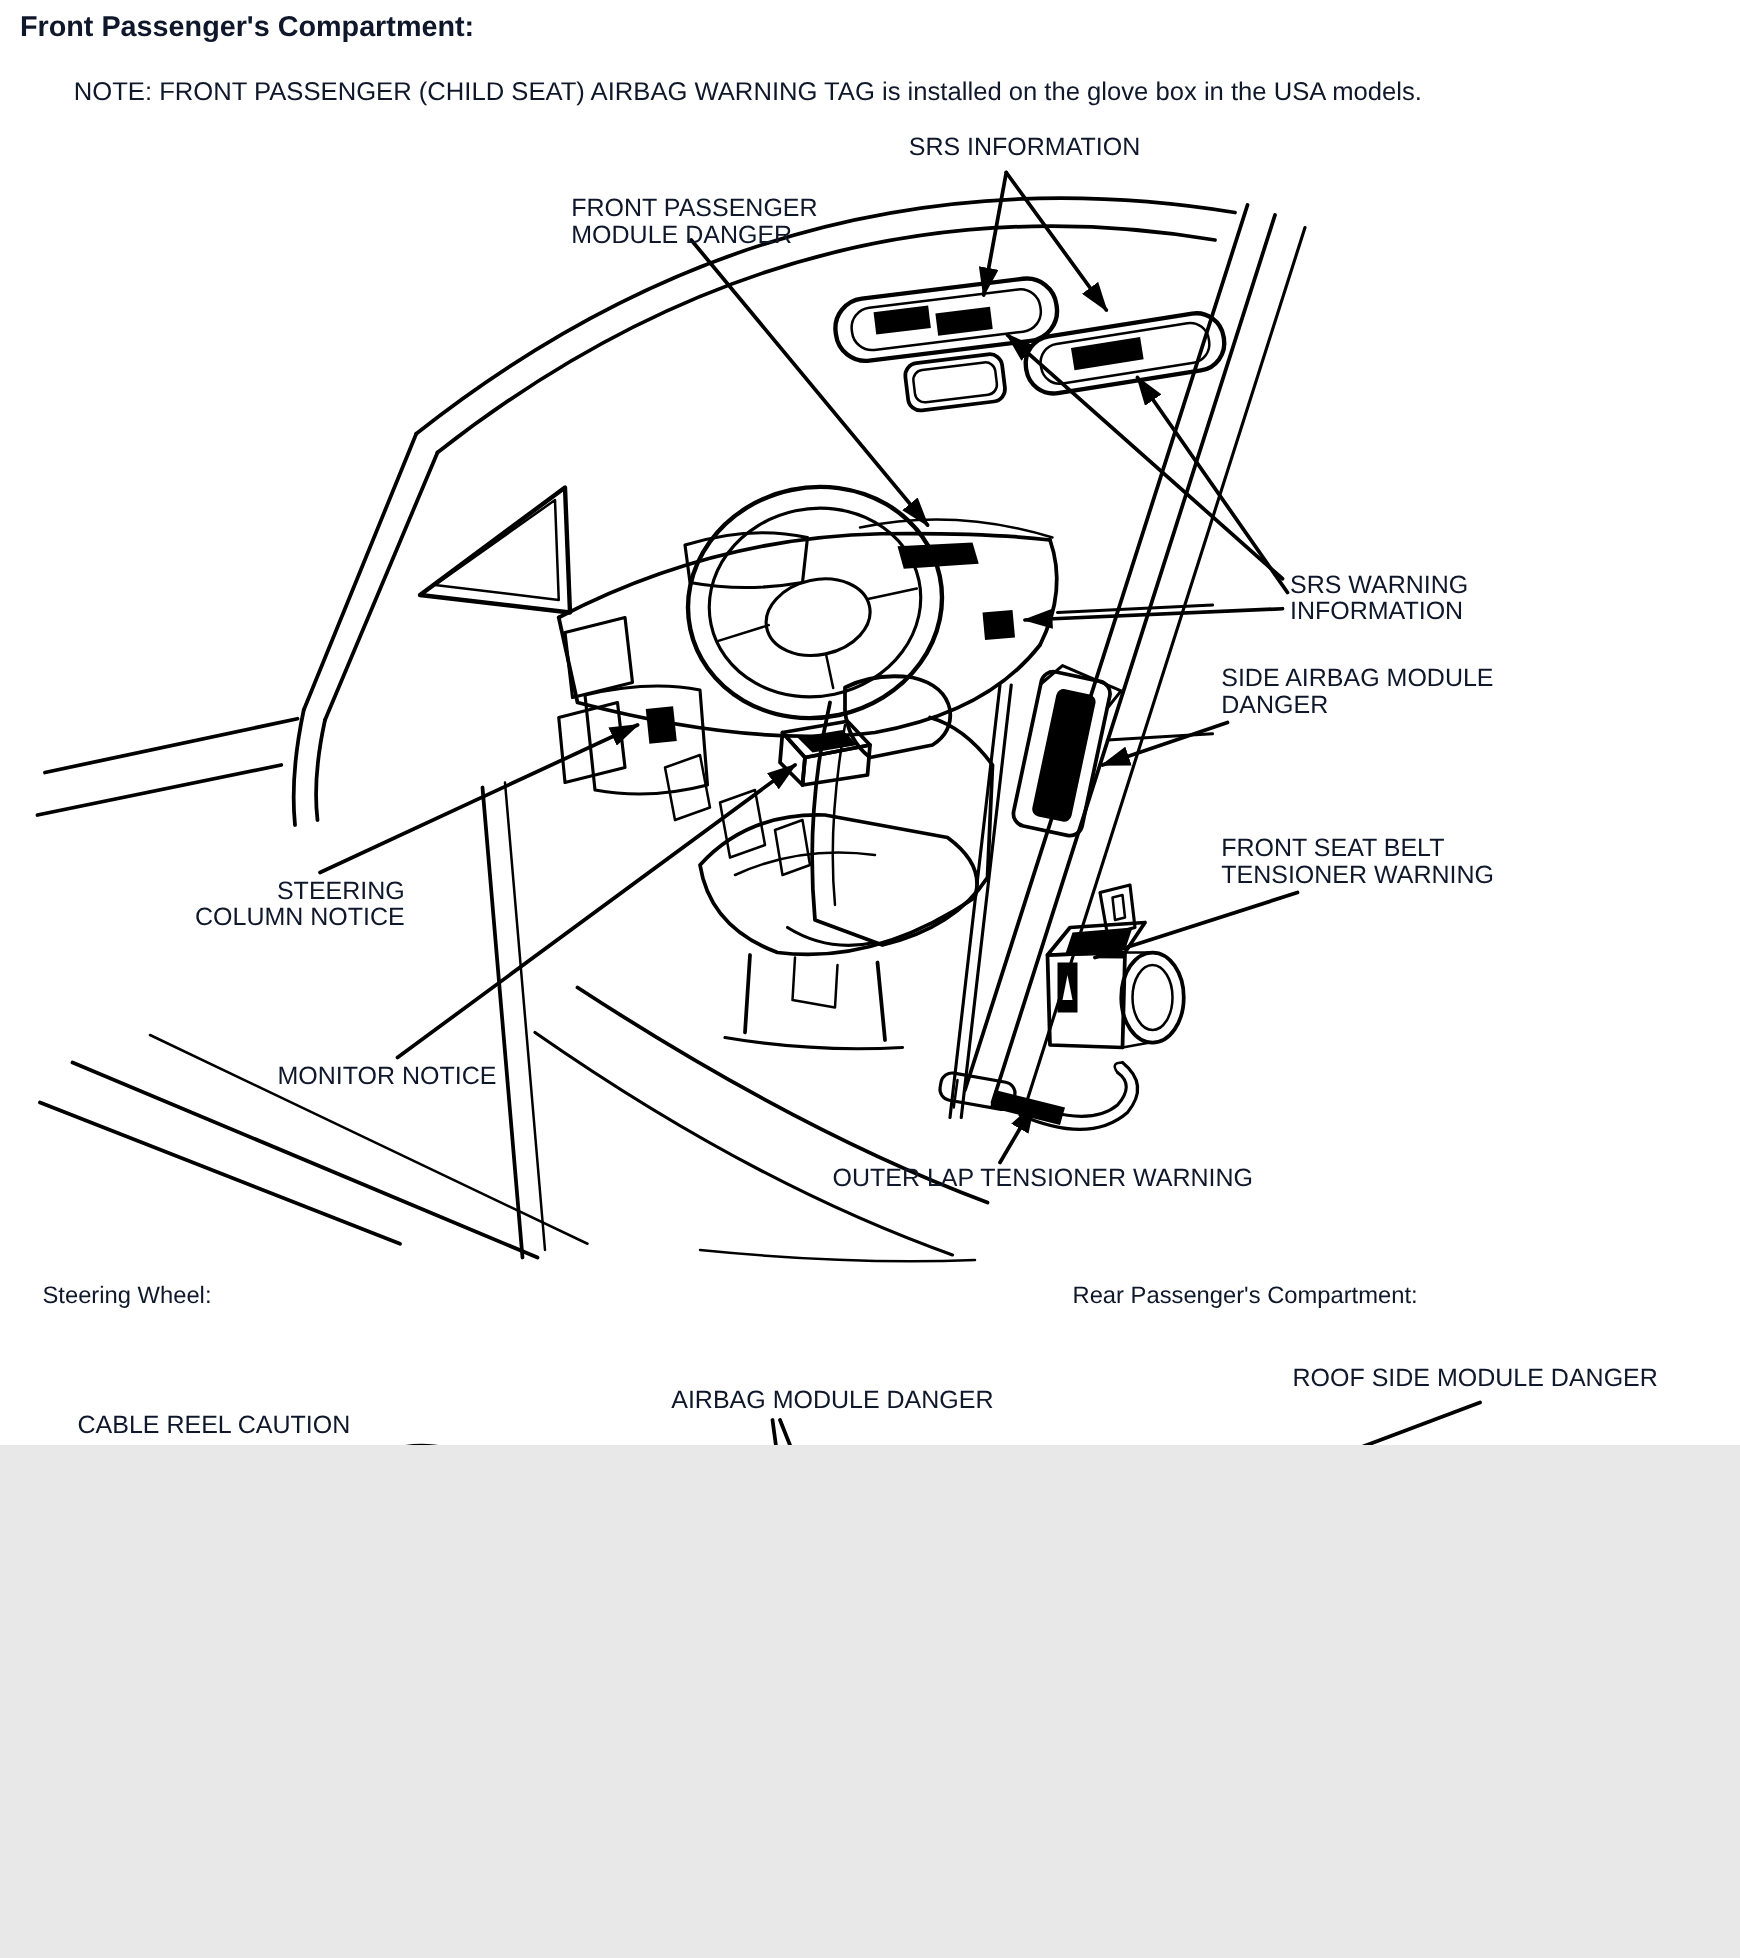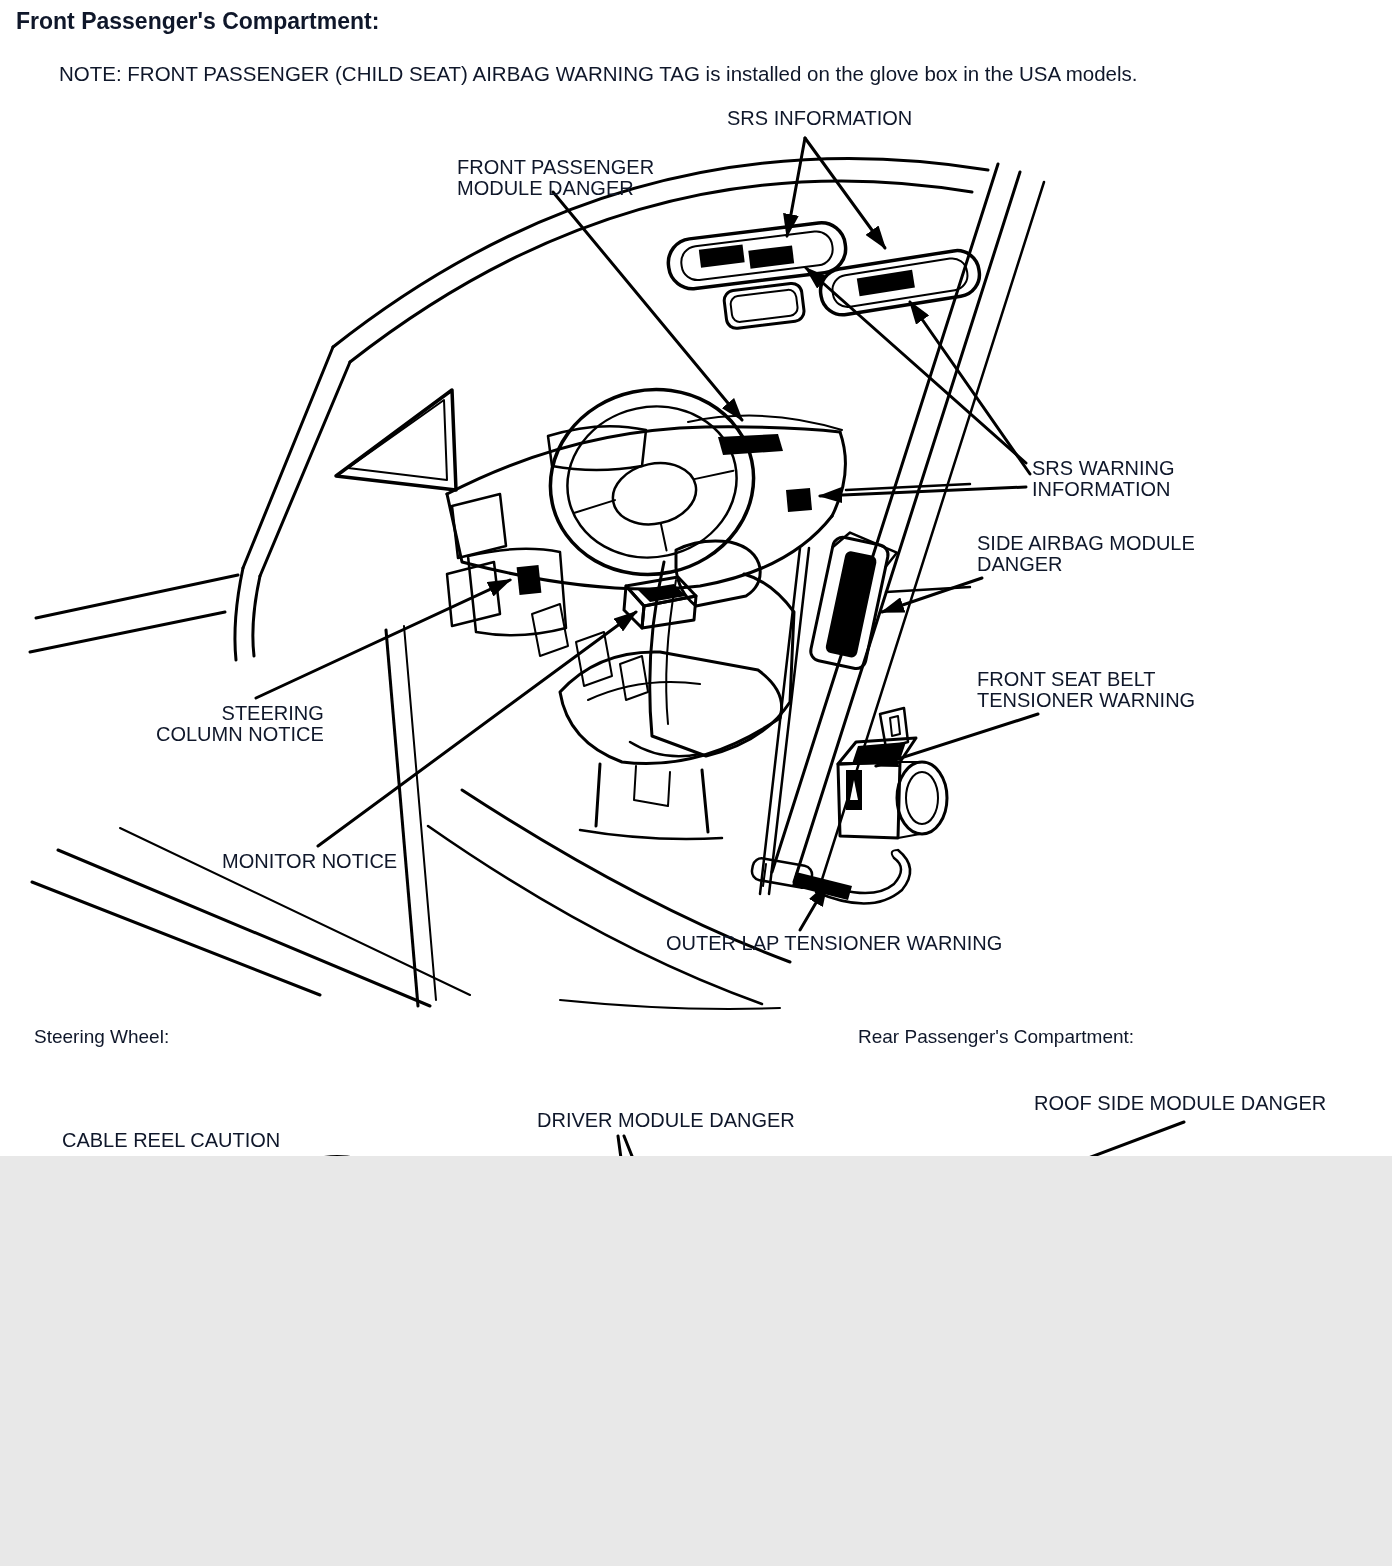--- a/index.html
+++ b/index.html
@@ -271,16 +271,16 @@
 DANGER</div>
   <div class="lbl" style="left:156px;top:703px;text-align:right;">STEERING
 COLUMN NOTICE</div>
   <div class="lbl" style="left:222px;top:851px;">MONITOR NOTICE</div>
   <div class="lbl" style="left:666px;top:933px;">OUTER LAP TENSIONER WARNING</div>
 
   <div class="hd2" style="left:34px;top:1026px;">Steering Wheel:</div>
   <div class="hd2" style="left:858px;top:1026px;">Rear Passenger's Compartment:</div>
 
   <div class="lbl" style="left:1034px;top:1093px;">ROOF SIDE MODULE DANGER</div>
-  <div class="lbl" style="left:537px;top:1110px;">DRIVER MODULE DANGER</div>
+  <div class="lbl" style="left:537px;top:1110px;">AIRBAG MODULE DANGER</div>
   <div class="lbl" style="left:62px;top:1130px;">CABLE REEL CAUTION</div>
 
 </div>
 
 </body></html>

